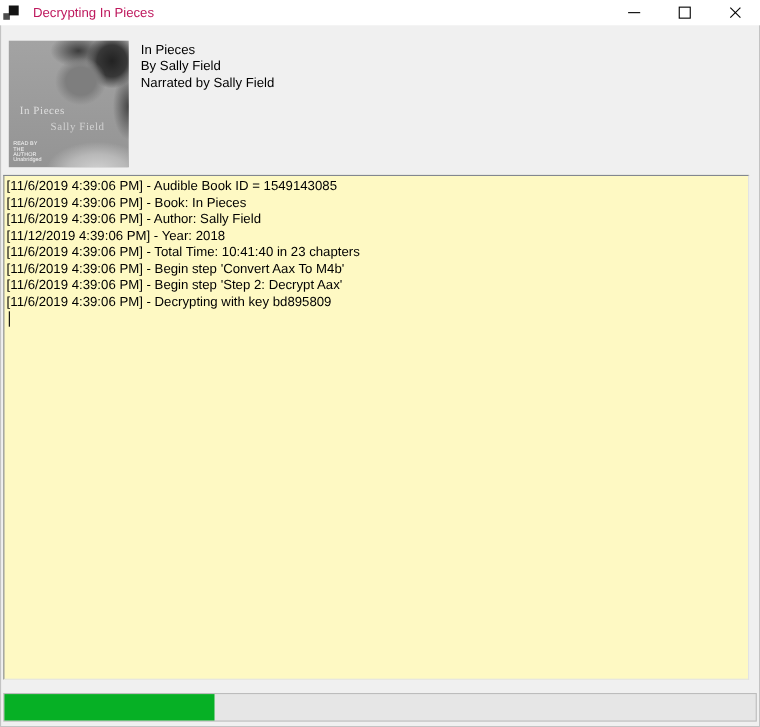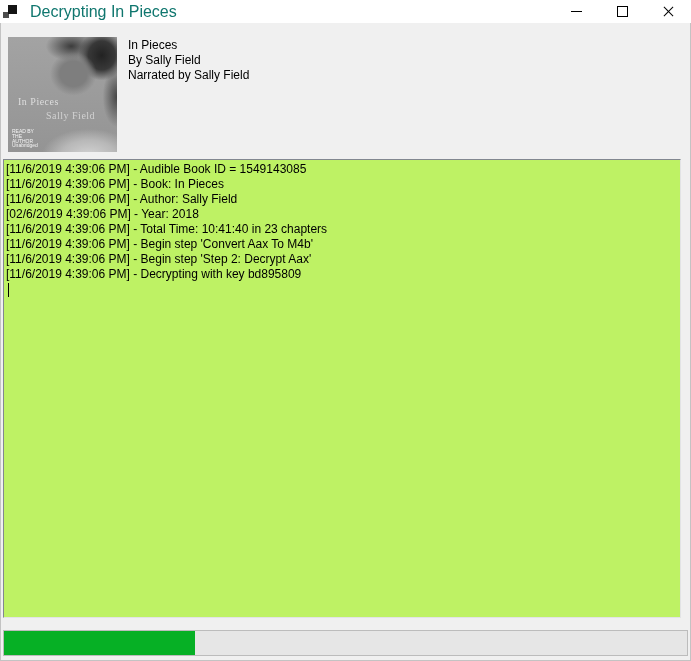--- a/index.html
+++ b/index.html
@@ -31,21 +31,21 @@
     position: absolute; left: 0; bottom: 1px;
     width: 6px; height: 6px; background: #4d4d4d;
   }
   .app-icon .sq-large {
     position: absolute; right: 0; top: 0;
     width: 9px; height: 9px; background: #141414;
   }
   .title-text {
     position: absolute; left: 30px; top: 0;
     height: 23px; line-height: 23px;
-    font-size: 16px; color: #0f766e;
+    font-size: 12px; color: #be185d;
     white-space: nowrap;
   }
   .caption-buttons {
     position: absolute; right: 0; top: 0;
     height: 23px; display: flex;
   }
   .caption-btn {
     width: 46px; height: 23px;
     display: flex; align-items: center; justify-content: center;
   }
@@ -98,21 +98,21 @@
   .book-info {
     position: absolute; left: 128px; top: 38px;
     font-size: 12px; line-height: 15px; color: #000000;
   }
 
   
   .logbox {
     position: absolute; left: 3px; top: 159px;
     width: 678px; height: 459px;
     box-sizing: border-box;
-    background: #bef264;
+    background: #fef9c3;
     border: 1px solid;
     border-color: #828790 #e2e3e5 #e2e3e5 #828790;
     padding: 2px 2px;
     overflow: hidden;
     font-size: 12px; line-height: 15px; color: #000000;
     cursor: text;
   }
   .log-line { white-space: pre; }
   .caret {
     width: 1px; height: 14px;
@@ -169,21 +169,21 @@
     <div>In Pieces</div>
     <div>By Sally Field</div>
     <div>Narrated by Sally Field</div>
   </div>
 
   <div class="logbox">
 
   <div class="log-line">[11/6/2019 4:39:06 PM] - Audible Book ID = 1549143085</div>
       <div class="log-line">[11/6/2019 4:39:06 PM] - Book: In Pieces</div>
       <div class="log-line">[11/6/2019 4:39:06 PM] - Author: Sally Field</div>
-      <div class="log-line">[02/6/2019 4:39:06 PM] - Year: 2018</div>
+      <div class="log-line">[11/12/2019 4:39:06 PM] - Year: 2018</div>
       <div class="log-line">[11/6/2019 4:39:06 PM] - Total Time: 10:41:40 in 23 chapters</div>
       <div class="log-line">[11/6/2019 4:39:06 PM] - Begin step 'Convert Aax To M4b'</div>
       <div class="log-line">[11/6/2019 4:39:06 PM] - Begin step 'Step 2: Decrypt Aax'</div>
       <div class="log-line">[11/6/2019 4:39:06 PM] - Decrypting with key bd895809</div>
       <div class="caret"></div>
     </div>
 
   <div class="progressbar" style="background-color: rgb(230, 230, 230);">
     <div class="progress-fill" style="width: 28%; background-color: rgb(6, 176, 37);"></div>
   </div>

